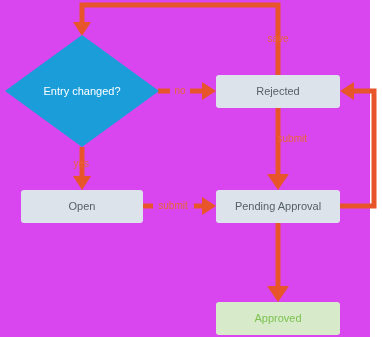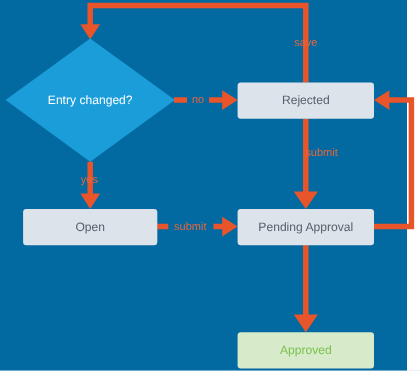--- a/index.html
+++ b/index.html
@@ -10,21 +10,21 @@
   body {
     width: 382px;
     height: 337px;
     overflow: hidden;
     font-family: "Liberation Sans", sans-serif;
   }
   #flow-root {
     position: relative;
     width: 370px;
     height: 337px;
-    background: #0369a1;
+    background: #d946ef;
   }
   svg#flow-svg {
     display: block;
     width: 382px;
     height: 337px;
   }
   .node-label {
     font-family: "Liberation Sans", sans-serif;
     font-size: 11px;
     text-anchor: middle;

